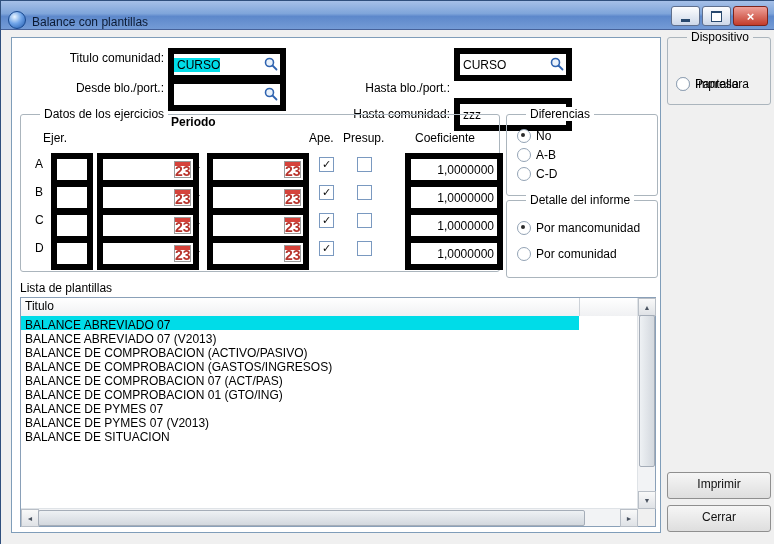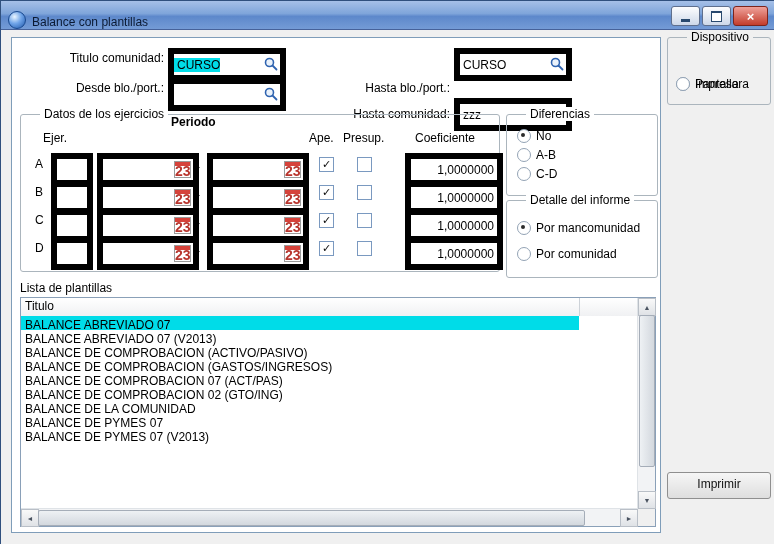--- a/index.html
+++ b/index.html
@@ -286,24 +286,24 @@
 
     <div class="lbl" style="left:8px;top:243px;width:200px;text-align:left;">Lista de plantillas</div>
     <div class="listbox">
       <div class="list-header">Titulo</div>
       <div class="list-rows">
         <div class="lrow selected">BALANCE ABREVIADO 07</div>
         <div class="lrow">BALANCE ABREVIADO 07 (V2013)</div>
         <div class="lrow">BALANCE DE COMPROBACION (ACTIVO/PASIVO)</div>
         <div class="lrow">BALANCE DE COMPROBACION (GASTOS/INGRESOS)</div>
         <div class="lrow">BALANCE DE COMPROBACION 07 (ACT/PAS)</div>
-        <div class="lrow">BALANCE DE COMPROBACION 02 (GTO/ING)</div>
-        <div class="lrow">BALANCE DE LA COMUNIDAD</div>
+        <div class="lrow">BALANCE DE COMPROBACION 01 (GTO/ING)</div>
         <div class="lrow">BALANCE DE PYMES 07</div>
         <div class="lrow">BALANCE DE PYMES 07 (V2013)</div>
+        <div class="lrow">BALANCE DE SITUACION</div>
       </div>
       <div class="vscroll">
         <div class="sbtn sb-up">▲</div>
         <div class="vthumb"></div>
         <div class="sbtn sb-down">▼</div>
       </div>
       <div class="hscroll">
         <div class="sbtn sb-left">◄</div>
         <div class="hthumb"></div>
         <div class="sbtn sb-right">►</div>
@@ -318,14 +318,15 @@
       <span class="radio sel"></span>
       <span>Pantalla</span>
     </div>
     <div class="opt" style="left:8px;top:39px;">
       <span class="radio"></span>
       <span>Impresora</span>
     </div>
   </div>
 
   <div class="btn" style="top:471px;">Imprimir</div>
+  <div class="btn" style="top:504px;">Cerrar</div>
 
 </div>
 
 </body></html>

